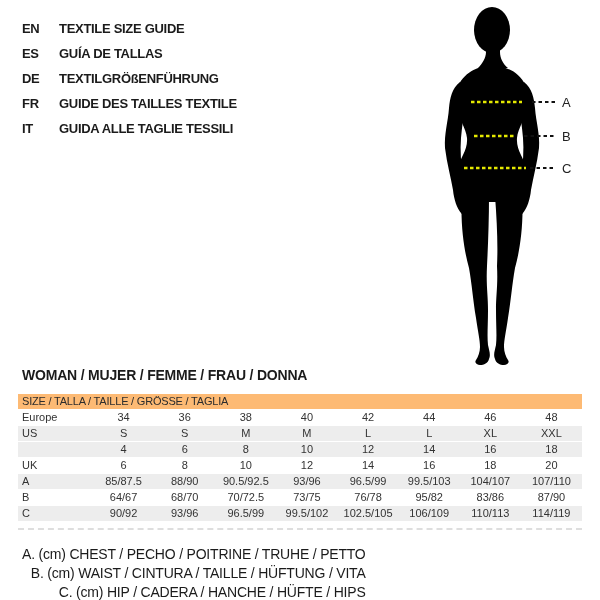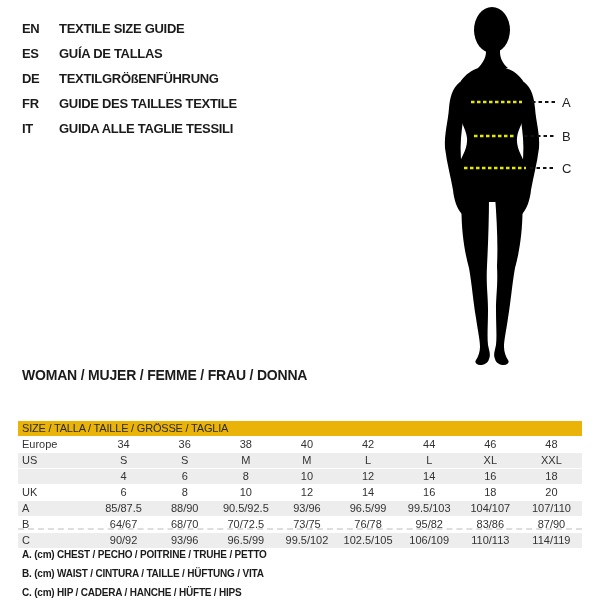--- a/index.html
+++ b/index.html
@@ -71,41 +71,42 @@
   .t-label {
     flex: 0 0 75px;
     padding-left: 4px;
     text-align: left;
   }
   .t-cell {
     flex: 1 1 0;
     text-align: center;
   }
   .shaded { background: #ededed; align-items: flex-end; }
-  .header-bg { background: #eab308; margin-top: 27px; }
+  .header-bg { background: #fdba74; }
 
   .table-bottom-rule {
     position: absolute;
     left: 18px; top: 528px;
     width: 564px; height: 0;
     border-top: 2px dashed #dedede;
   }
 
   
   .legend-block {
     position: absolute;
     left: 22px; top: 545px;
   }
   .legend-line {
     height: 19px;
     line-height: 19px;
-    font-size: 10px;
-    font-weight: bold;
+    font-size: 14px;
+    font-weight: normal;
     letter-spacing: -0.2px;
     color: #1b1b1b;
+    text-align: right;
   }
 </style>
 </head>
 <body>
 
 <div class="lang-block" id="lang-block">
     <div class="lang-row">
       <span class="lang-code">EN</span>
       <span class="lang-text">TEXTILE SIZE GUIDE</span>
     </div>

